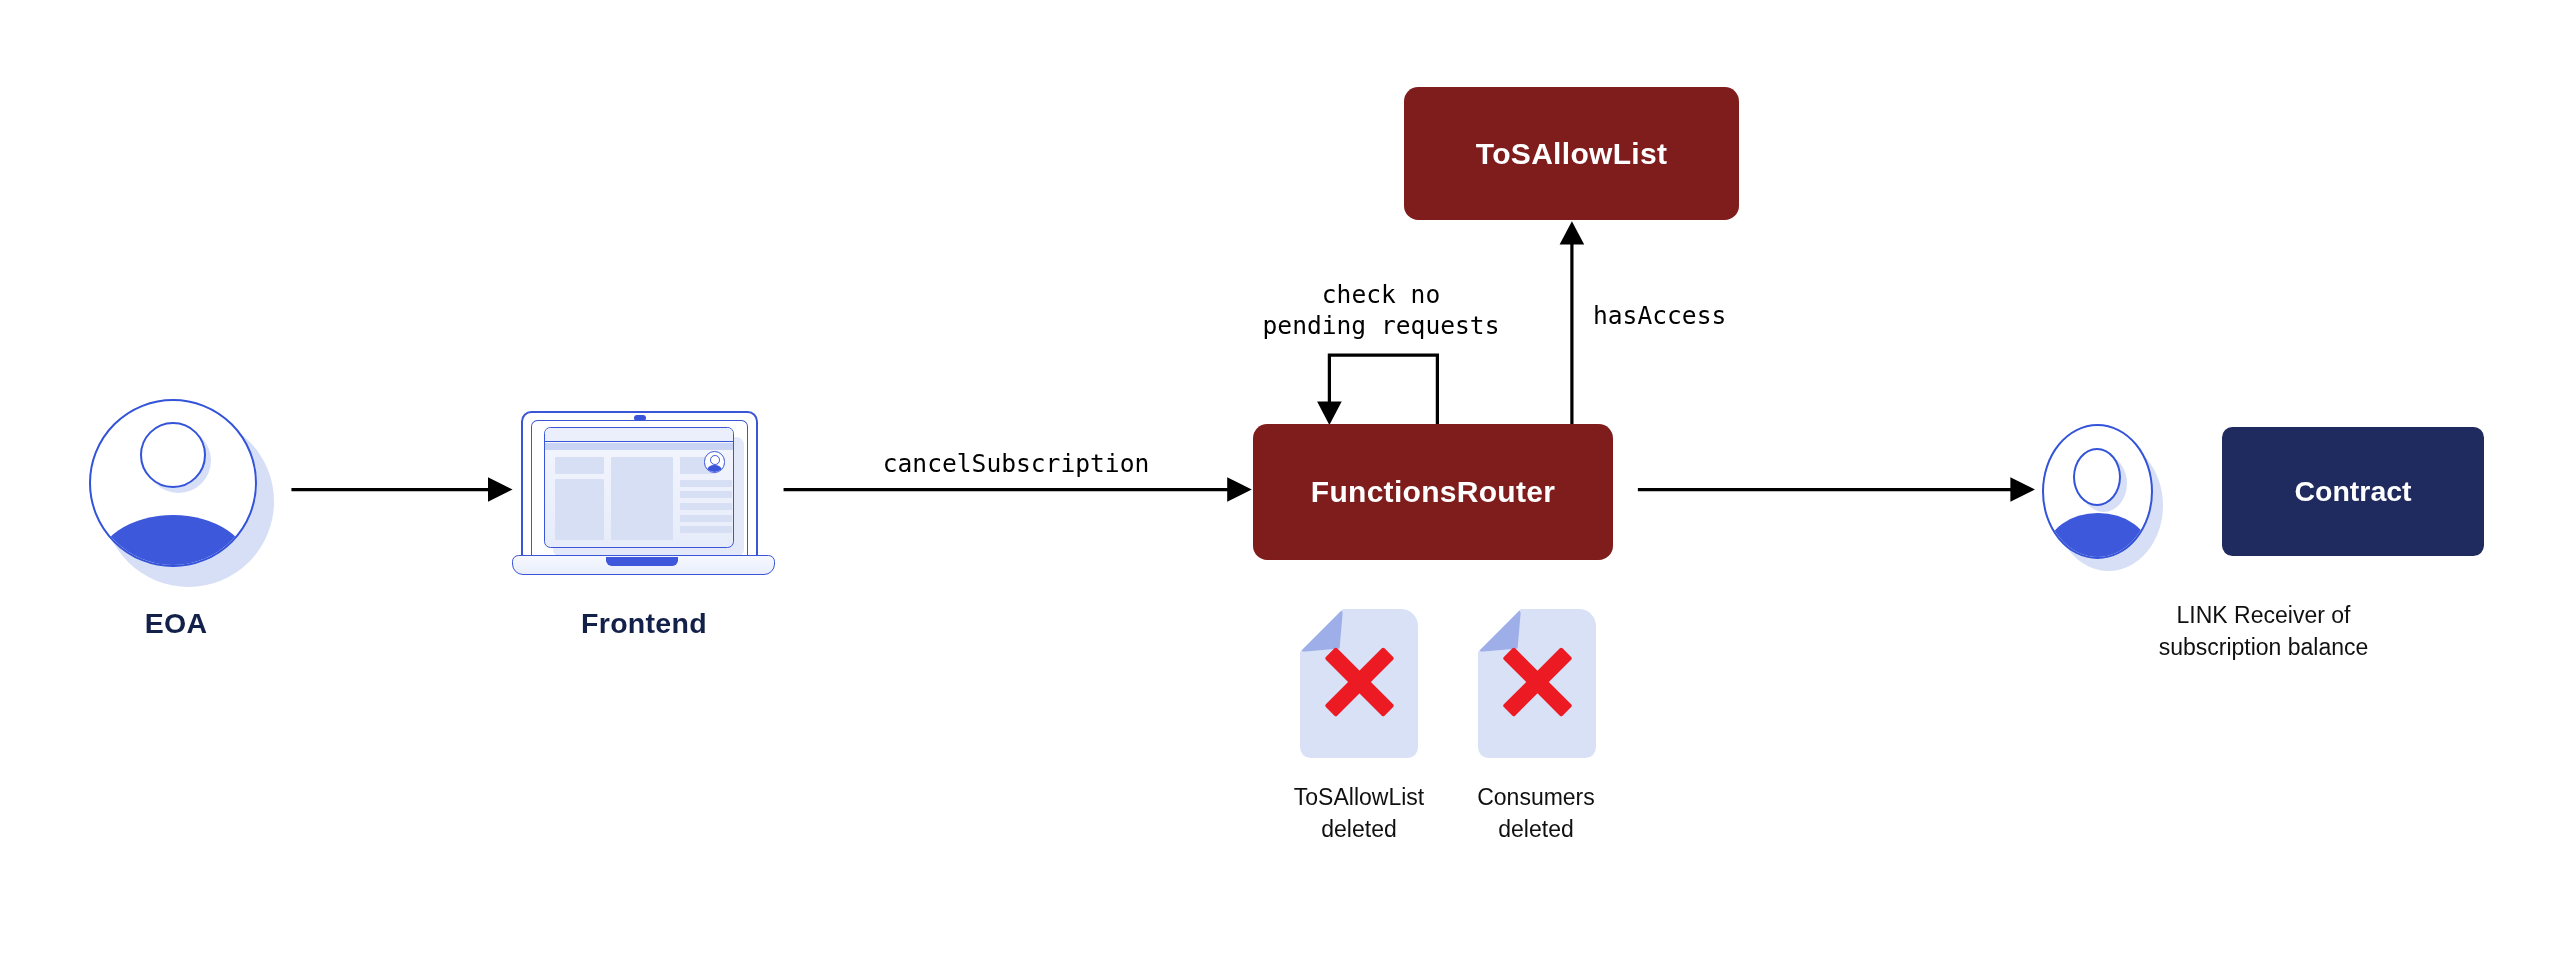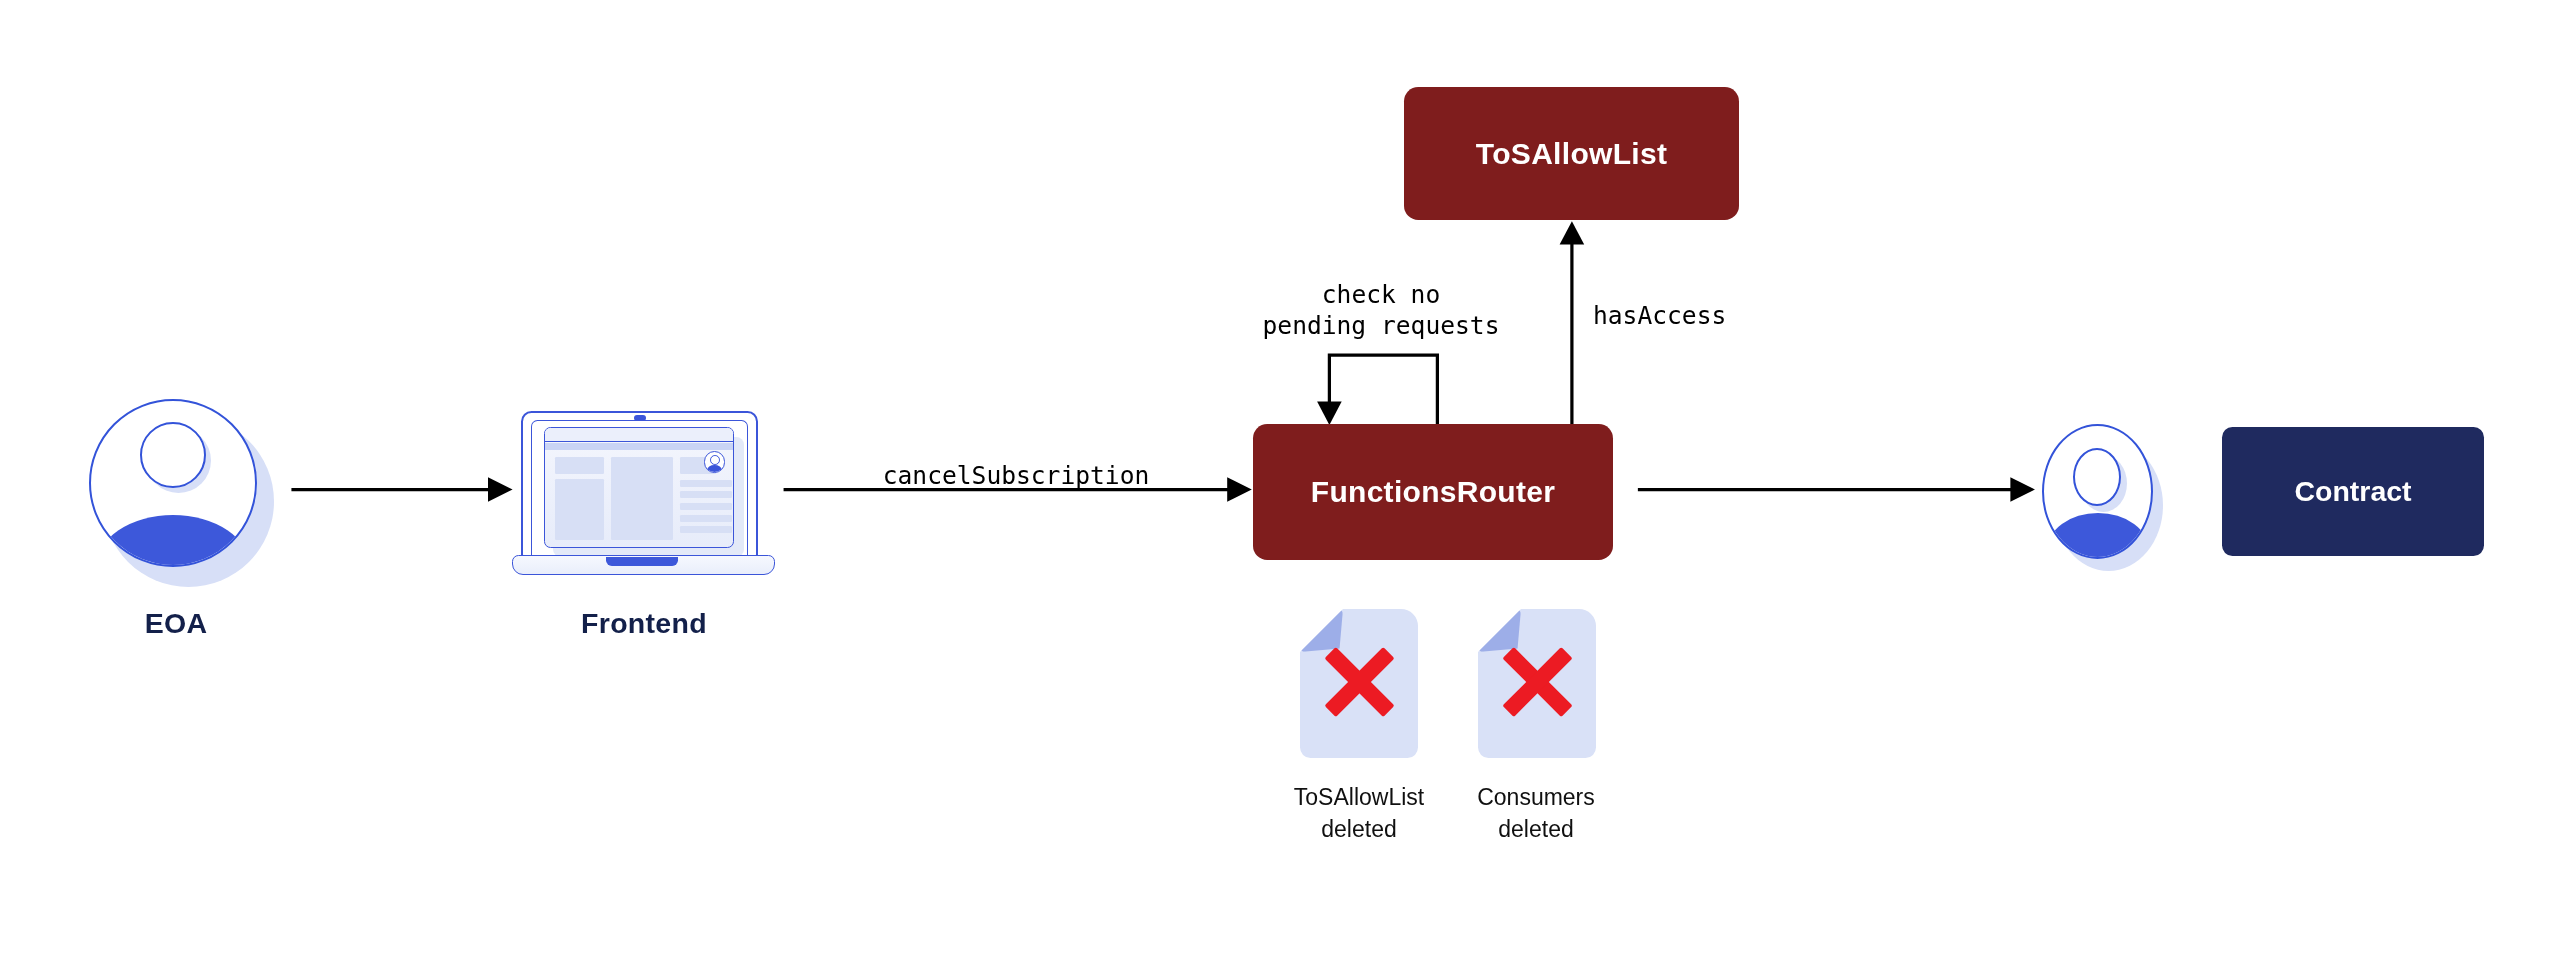--- a/index.html
+++ b/index.html
@@ -204,21 +204,21 @@
       <div class="mini-avatar">
         <div class="dot"></div>
         <div class="sh"></div>
       </div>
     </div>
     <div class="base"></div>
     <div class="notch"></div>
   </div>
   <div class="node-label" style="left:547px; top:607px; width:194px;">Frontend</div>
 
-  <div class="mono-label" style="left:822px; top:448px; width:388px;margin-top:12px;">cancelSubscription</div>
+  <div class="mono-label" style="left:822px; top:448px; width:388px;">cancelSubscription</div>
 
   <div class="mono-label" style="left:1187px; top:279px; width:388px;">
     <span>check no</span><br>
     <span>pending requests</span>
   </div>
 
   <div class="mono-label" style="left:1593px; top:300px; text-align:left;">hasAccess</div>
 
 
   <div class="slate-box" style="left:1404px; top:87px; width:335px; height:133px;">
@@ -230,20 +230,24 @@
   </div>
 
   <div class="avatar" style="left:2042px; top:424px; width:129px; height:152px;">
     <div class="shadow" style="left:11.6px; top:15.5px; width:109px; height:131px;"></div>
     <div class="outer" style="left:0; top:0; width:107px; height:131px;">
       <div class="head-shadow" style="left:36px; top:28.5px; width:47px; height:57px;"></div>
       <div class="head" style="left:29px; top:22px; width:44px; height:54px;"></div>
       <div class="body" style="left:2.6px; top:87px; width:102px; height:75px;"></div>
     </div>
   </div>
+  <div class="plain-label" style="left:2102px; top:599px; width:323px;">
+    <span>LINK Receiver of</span><br>
+    <span>subscription balance</span>
+  </div>
 
   <div class="navy-box" style="left:2222px; top:427px; width:262px; height:129px;">
     <span>Contract</span>
   </div>
 
   <div class="doc" style="left:1300px; top:609px;">
     <div class="sheet"></div>
     <div class="fold"></div>
     <div class="xbar r1"></div>
     <div class="xbar r2"></div>

